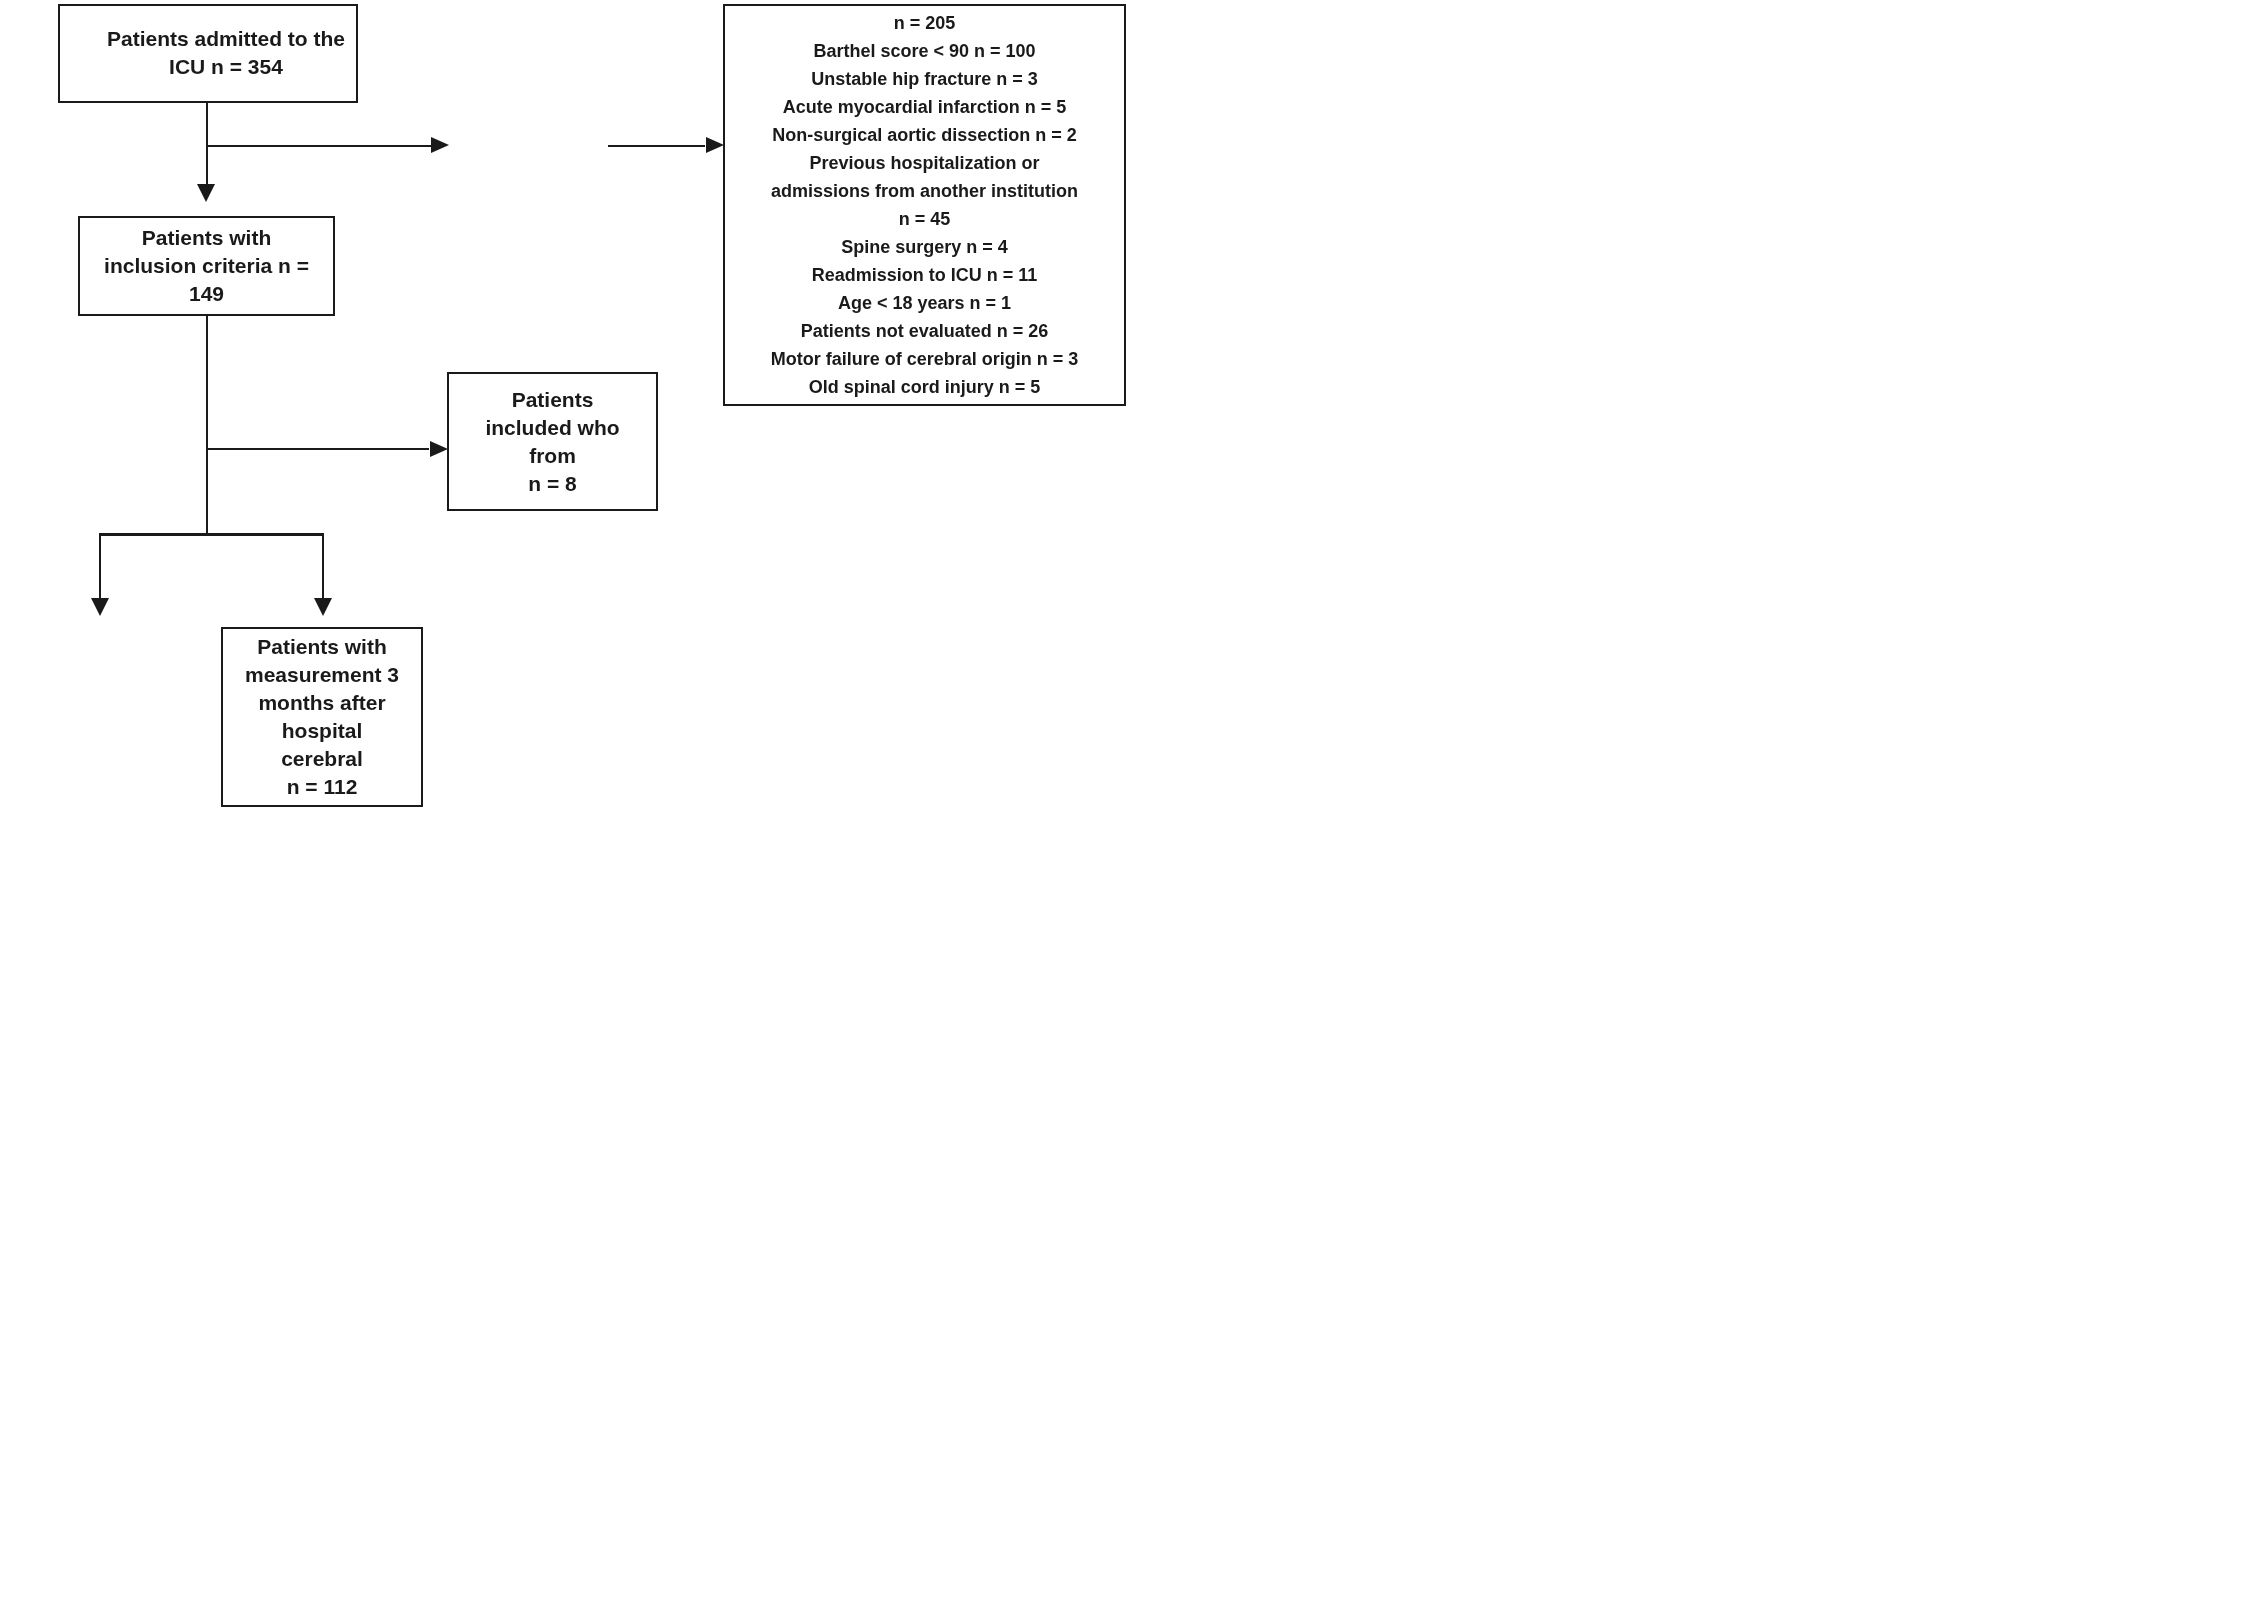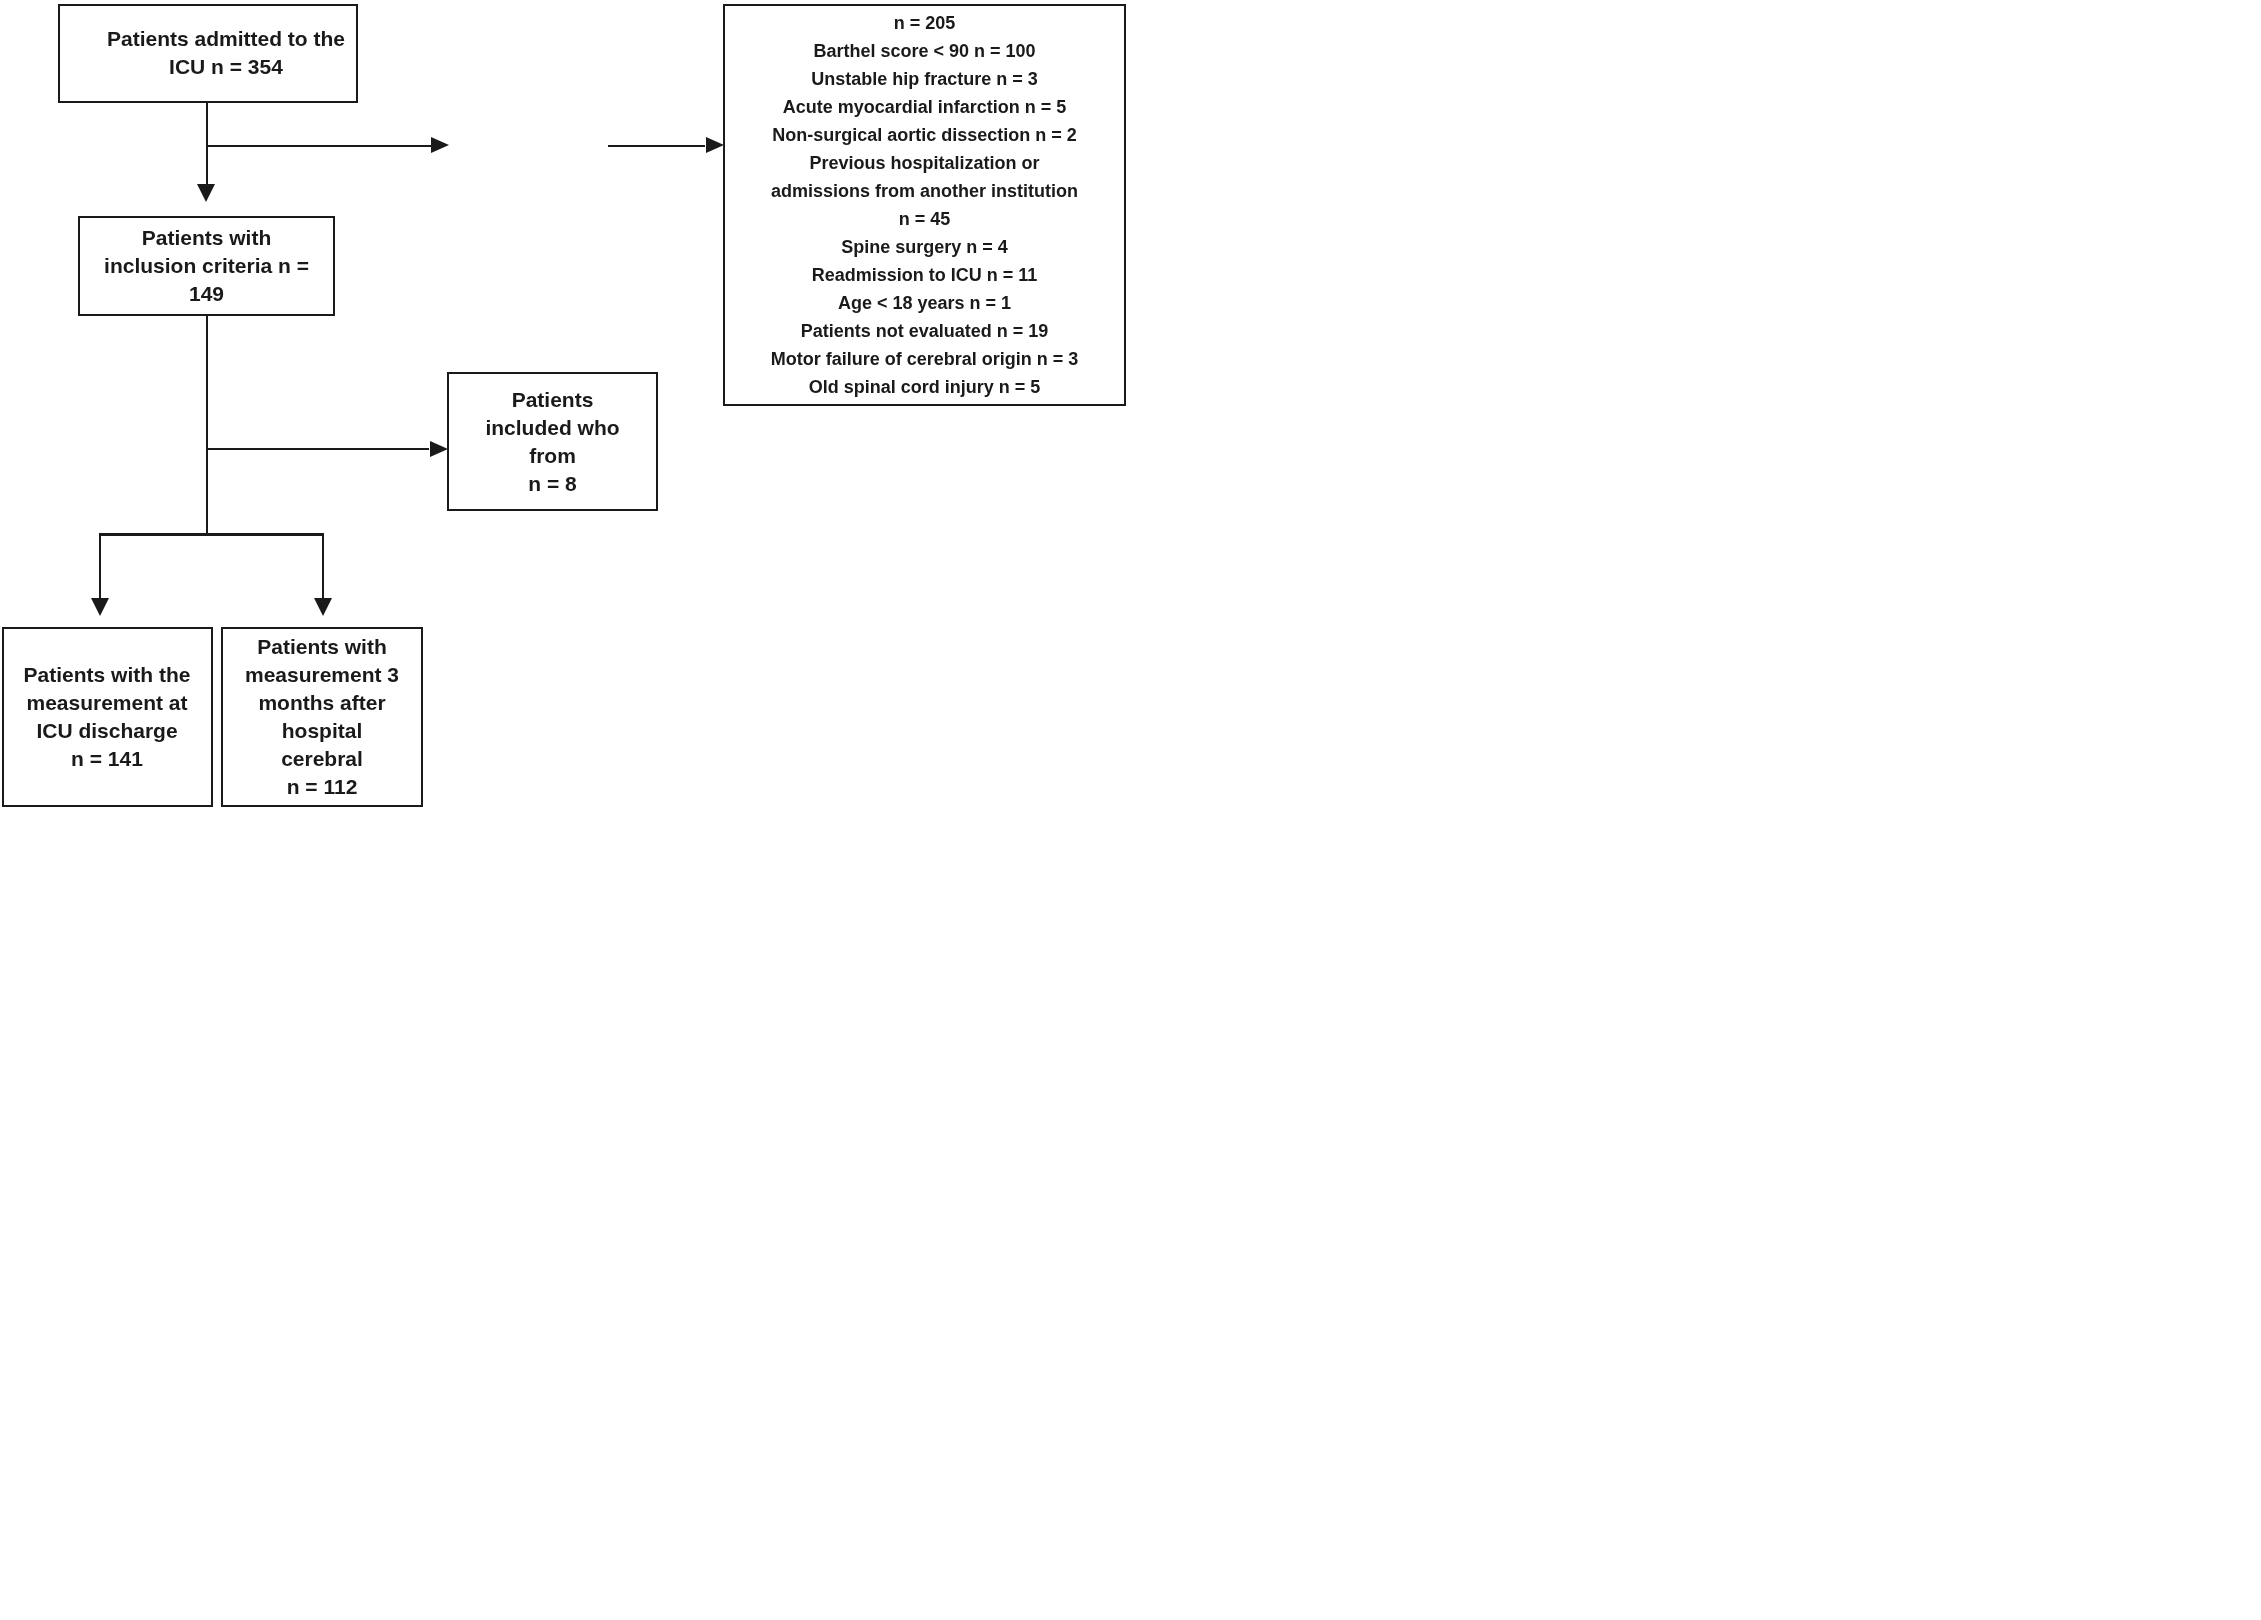--- a/index.html
+++ b/index.html
@@ -67,44 +67,38 @@
       <div class="ln">Barthel score &lt; 90 n = 100</div>
       <div class="ln">Unstable hip fracture n = 3</div>
       <div class="ln">Acute myocardial infarction n = 5</div>
       <div class="ln">Non-surgical aortic dissection n = 2</div>
       <div class="ln">Previous hospitalization or</div>
       <div class="ln">admissions from another institution</div>
       <div class="ln">n = 45</div>
       <div class="ln">Spine surgery n = 4</div>
       <div class="ln">Readmission to ICU n = 11</div>
       <div class="ln">Age &lt; 18 years n = 1</div>
-      <div class="ln">Patients not evaluated n = 19</div>
+      <div class="ln">Patients not evaluated n = 26</div>
       <div class="ln">Motor failure of cerebral origin n = 3</div>
       <div class="ln">Old spinal cord injury n = 5</div>
     </div>
 
   <div class="box" id="box-inclusion">
       <div class="ln">Patients with</div>
       <div class="ln">inclusion criteria n =</div>
       <div class="ln">149</div>
     </div>
 
   <div class="box" id="box-died">
       <div class="ln">Patients</div>
       <div class="ln">included who</div>
       <div class="ln">from</div>
       <div class="ln">n = 8</div>
     </div>
 
-  <div class="box" id="box-icu-discharge">
-      <div class="ln">Patients with the</div>
-      <div class="ln">measurement at</div>
-      <div class="ln">ICU discharge</div>
-      <div class="ln">n = 141</div>
-    </div>
 
   <div class="box" id="box-followup">
       <div class="ln">Patients with</div>
       <div class="ln">measurement 3</div>
       <div class="ln">months after</div>
       <div class="ln">hospital</div>
       <div class="ln">cerebral</div>
       <div class="ln">n = 112</div>
     </div>
 

